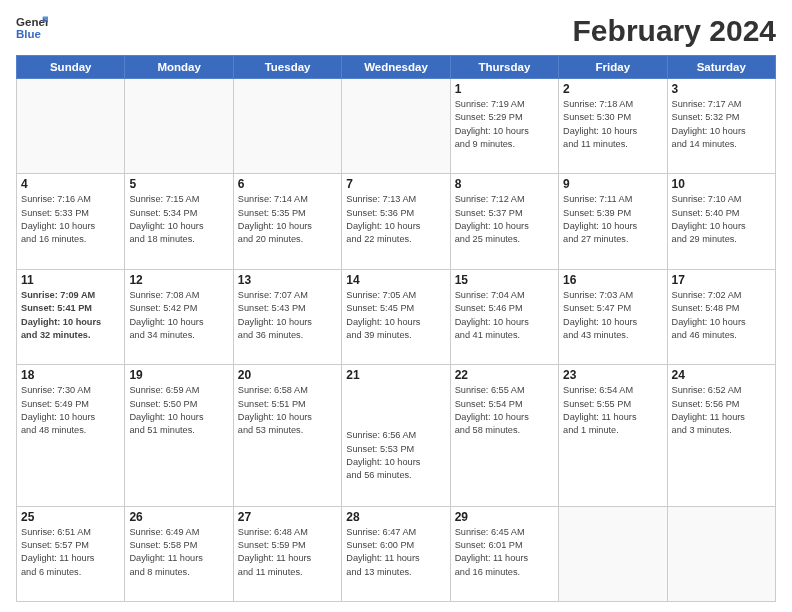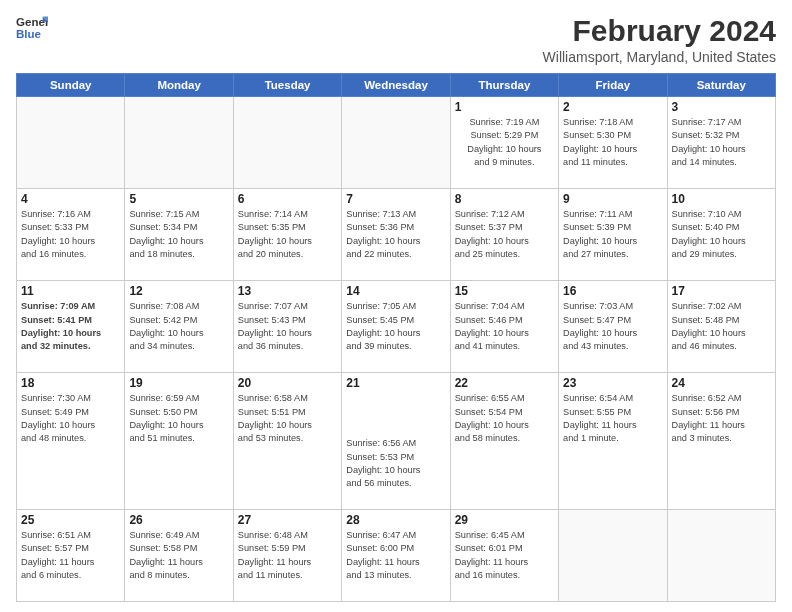--- a/index.html
+++ b/index.html
@@ -94,21 +94,20 @@
     <div class="logo">
       <svg class="logo-icon" viewBox="0 0 36 30" xmlns="http://www.w3.org/2000/svg">
         <text x="0" y="13" font-size="13" font-weight="bold" fill="#333" font-family="Arial">General</text>
         <text x="0" y="26" font-size="13" font-weight="bold" fill="#3a6bbf" font-family="Arial">Blue</text>
         <polygon points="30,2 36,8 30,8" fill="#3a6bbf"></polygon>
         <polygon points="30,2 36,2 36,8" fill="#5a8fd0"></polygon>
       </svg>
     </div>
     <div class="title-block">
       <div class="main-title">February 2024</div>
-      <div class="subtitle">Williamsport, Maryland, United States</div>
     </div>
   </div>
 
   <table class="calendar">
     <thead>
       <tr>
         <th>Sunday</th>
         <th>Monday</th>
         <th>Tuesday</th>
         <th>Wednesday</th>
@@ -118,21 +117,21 @@
       </tr>
     </thead>
     <tbody id="cal-body">
     <tr>
           <td class="empty"></td>
           <td class="empty"></td>
           <td class="empty"></td>
           <td class="empty"></td>
           <td>
             <div class="day-num">1</div>
-            <div class="day-info" style="white-space: pre-line; text-align: center;">Sunrise: 7:19 AM
+            <div class="day-info" style="white-space: pre-line;">Sunrise: 7:19 AM
 Sunset: 5:29 PM
 Daylight: 10 hours
 and 9 minutes.</div>
           </td>
           <td>
             <div class="day-num">2</div>
             <div class="day-info" style="white-space: pre-line;">Sunrise: 7:18 AM
 Sunset: 5:30 PM
 Daylight: 10 hours
 and 11 minutes.</div>

